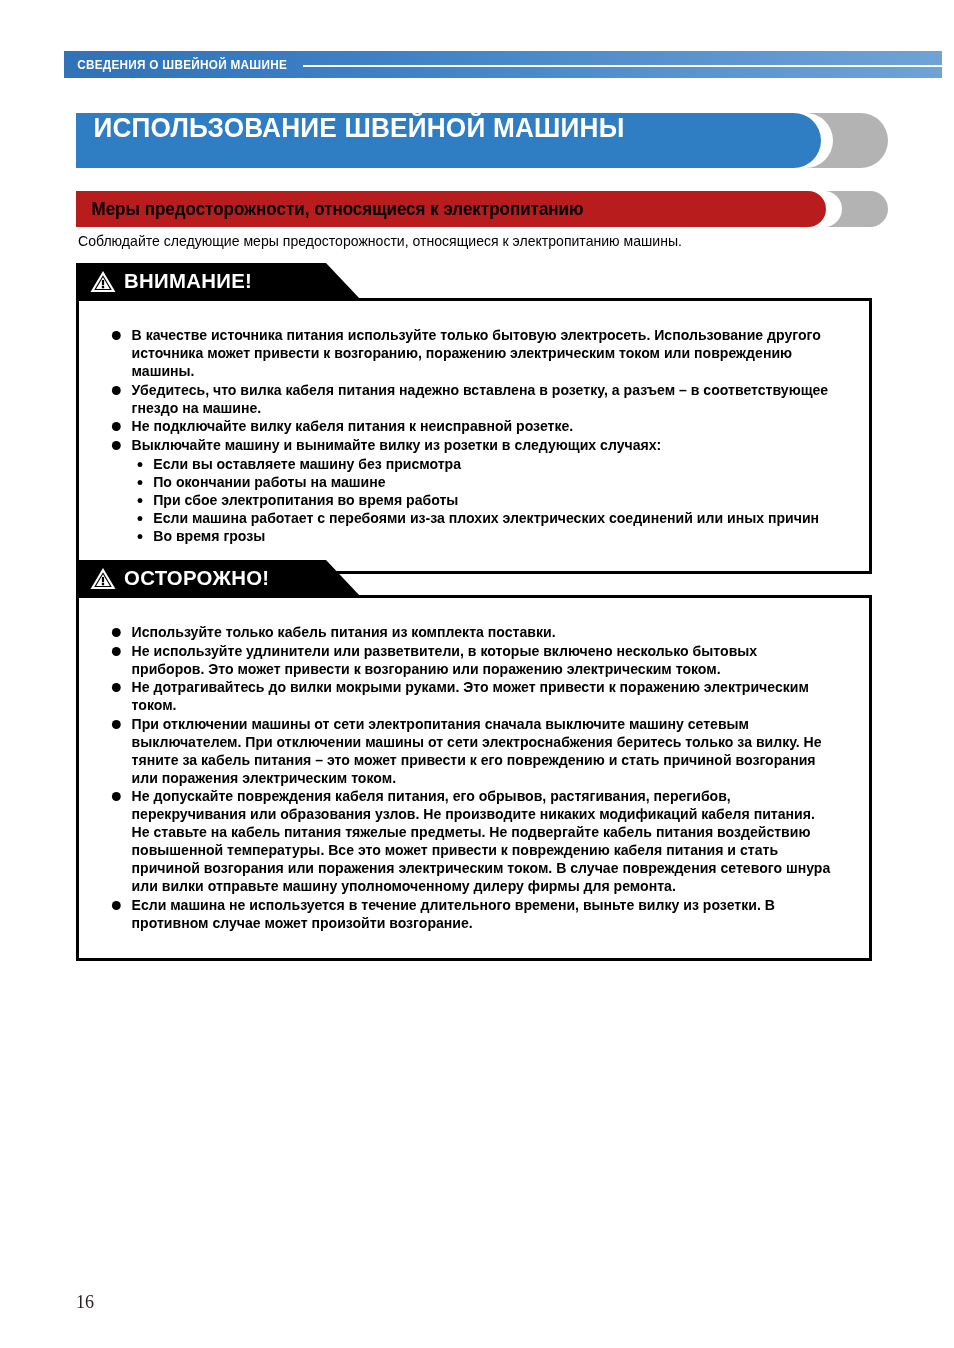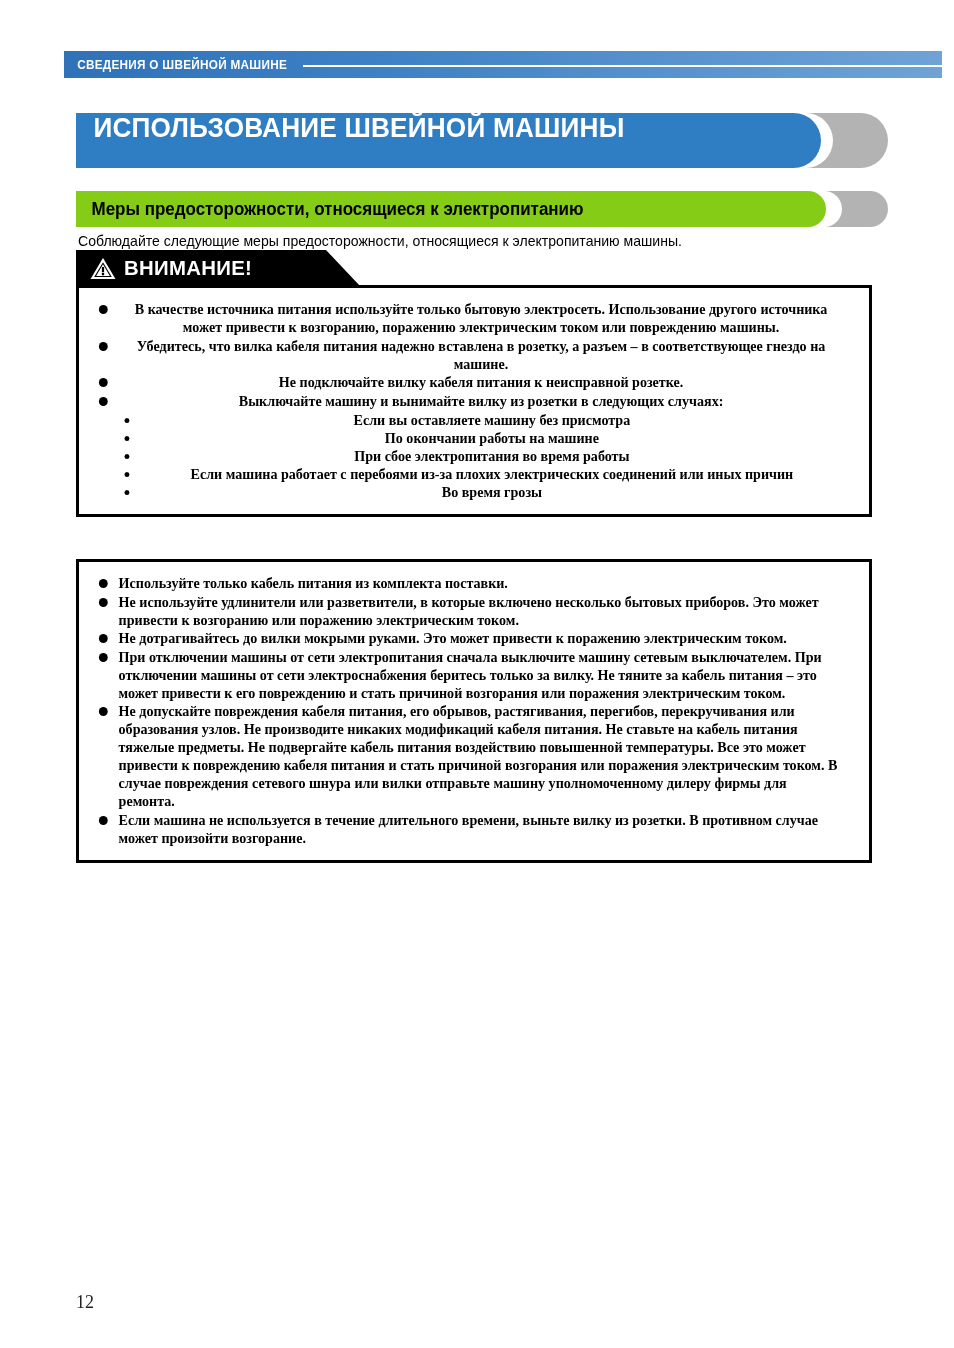--- a/index.html
+++ b/index.html
@@ -126,21 +126,21 @@
     height: 36px;
     background: #ffffff;
     border-radius: 0 18px 18px 0;
   }
   .subbar {
     position: absolute;
     left: 0;
     top: 0;
     width: 750px;
     height: 36px;
-    background: #84cc16;
+    background: #b91c1c;
     border-radius: 0 18px 18px 0;
     display: flex;
     align-items: center;
   }
   .subbar-text {
     color: #000000;
     font-size: 17.5px;
     font-weight: bold;
     padding-left: 16px;
     white-space: nowrap;
@@ -208,23 +208,22 @@
     margin-top: -1px;
     padding: 8px 10px 9px 8px;
     background: #ffffff;
     box-sizing: border-box;
     position: relative;
     z-index: 1;
   }
 
   ul.lvl1 {
     list-style: none;
-    margin: 4px;
+    margin: 17px;
     padding: 0;
-    font-family: Liberation Serif, serif;
   }
   ul.lvl1 > li {
     position: relative;
     padding-left: 28px;
     margin: 0 0 0.5px 0;
     font-size: 14.3px;
     font-weight: bold;
     line-height: 1.26;
     color: #000000;
     transform: scaleX(0.985);
@@ -255,21 +254,21 @@
   ul.lvl2 > li > .sqdot {
     position: absolute;
     left: 6px;
     top: 7px;
     width: 5px;
     height: 5px;
     background: #000000;
     border-radius: 50%;
   }
 
-  #alert-caution { top: 250px; text-align: center; }
+  #alert-caution { top: 263px; }
   #alert-warning { top: 560px; }
 
   
   .pagenum {
     position: absolute;
     left: 76px;
     top: 1292px;
     font-family: "Liberation Serif", serif;
     font-size: 18px;
     color: #231f20;
@@ -350,20 +349,30 @@
             <span class="sqdot"></span>
             <span>Во время грозы</span>
           </li>
         </ul>
       </li>
     </ul>
   </div>
 </div>
 
 <div class="alert" id="alert-warning">
+  <div class="alert-tab">
+    <svg class="warn-tri" width="26" height="23" viewBox="0 0 26 23">
+      <polygon points="13,1 25.5,22 0.5,22" fill="#ffffff"></polygon>
+      <polygon points="13,5.2 21.8,20 4.2,20" fill="#000000"></polygon>
+      <polygon points="13,7.3 19.9,19 6.1,19" fill="#ffffff"></polygon>
+      <rect x="11.9" y="10" width="2.2" height="5.2" fill="#000000"></rect>
+      <circle cx="13" cy="17.1" r="1.35" fill="#000000"></circle>
+    </svg>
+    <span class="alert-tab-text">ОСТОРОЖНО!</span>
+  </div>
   <div class="alert-body">
     <ul class="lvl1">
       <li>
         <span class="dot"></span>
         <span>Используйте только кабель питания из комплекта поставки.</span>
       </li>
       <li>
         <span class="dot"></span>
         <span>Не используйте удлинители или разветвители, в которые включено несколько бытовых приборов. Это может привести к возгоранию или поражению электрическим током.</span>
       </li>
@@ -380,13 +389,13 @@
         <span>Не допускайте повреждения кабеля питания, его обрывов, растягивания, перегибов, перекручивания или образования узлов. Не производите никаких модификаций кабеля питания. Не ставьте на кабель питания тяжелые предметы. Не подвергайте кабель питания воздействию повышенной температуры. Все это может привести к повреждению кабеля питания и стать причиной возгорания или поражения электрическим током. В случае повреждения сетевого шнура или вилки отправьте машину уполномоченному дилеру фирмы для ремонта.</span>
       </li>
       <li>
         <span class="dot"></span>
         <span>Если машина не используется в течение длительного времени, выньте вилку из розетки. В противном случае может произойти возгорание.</span>
       </li>
     </ul>
   </div>
 </div>
 
-<div class="pagenum">12</div>
+<div class="pagenum">16</div>
 
 </body></html>

